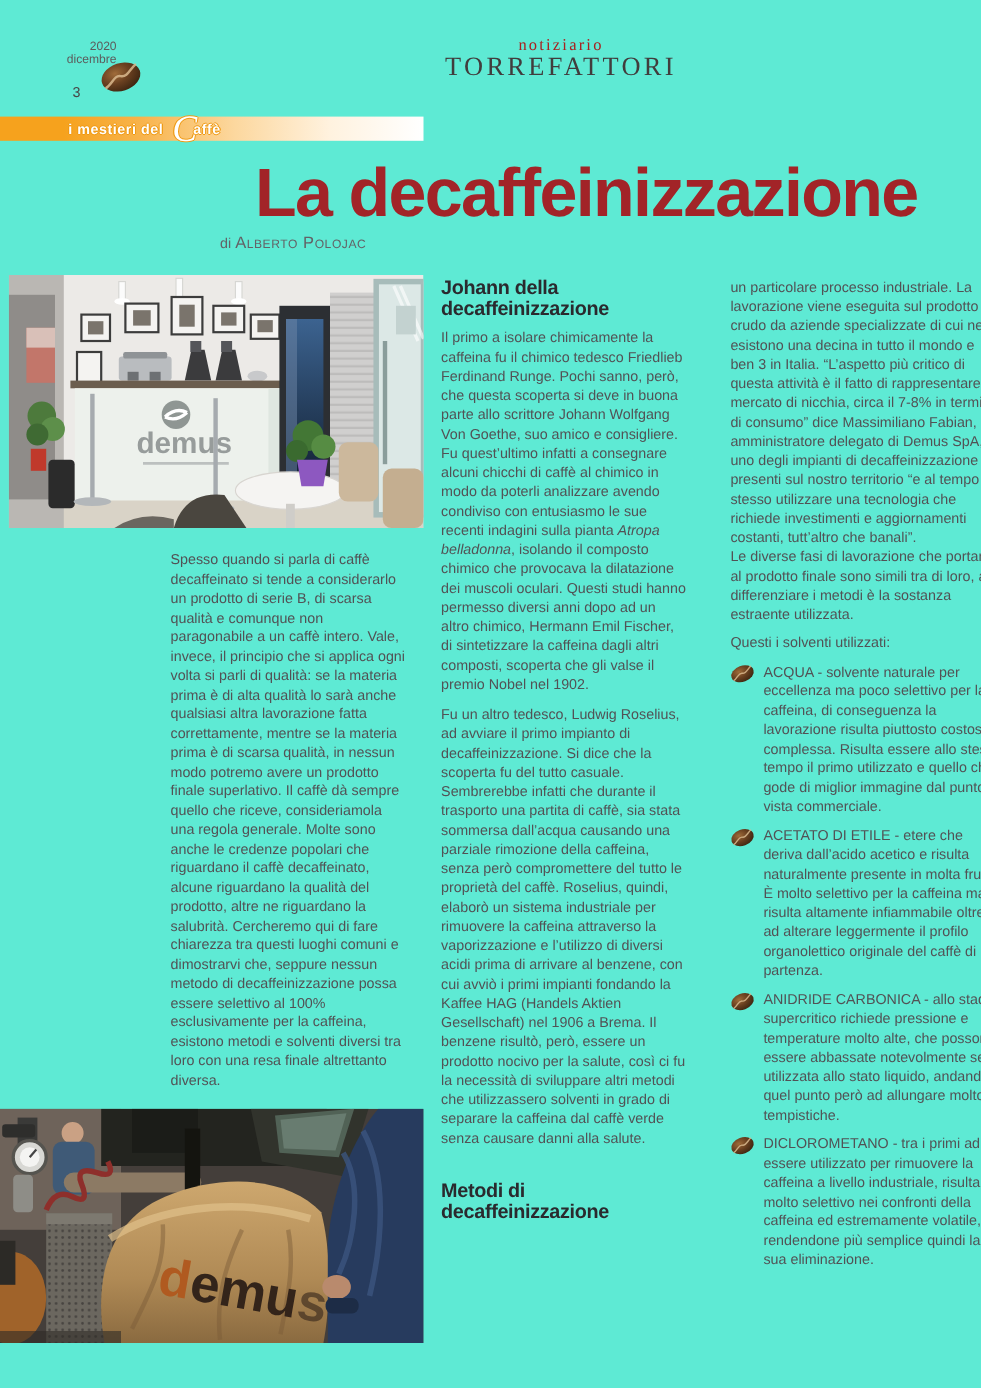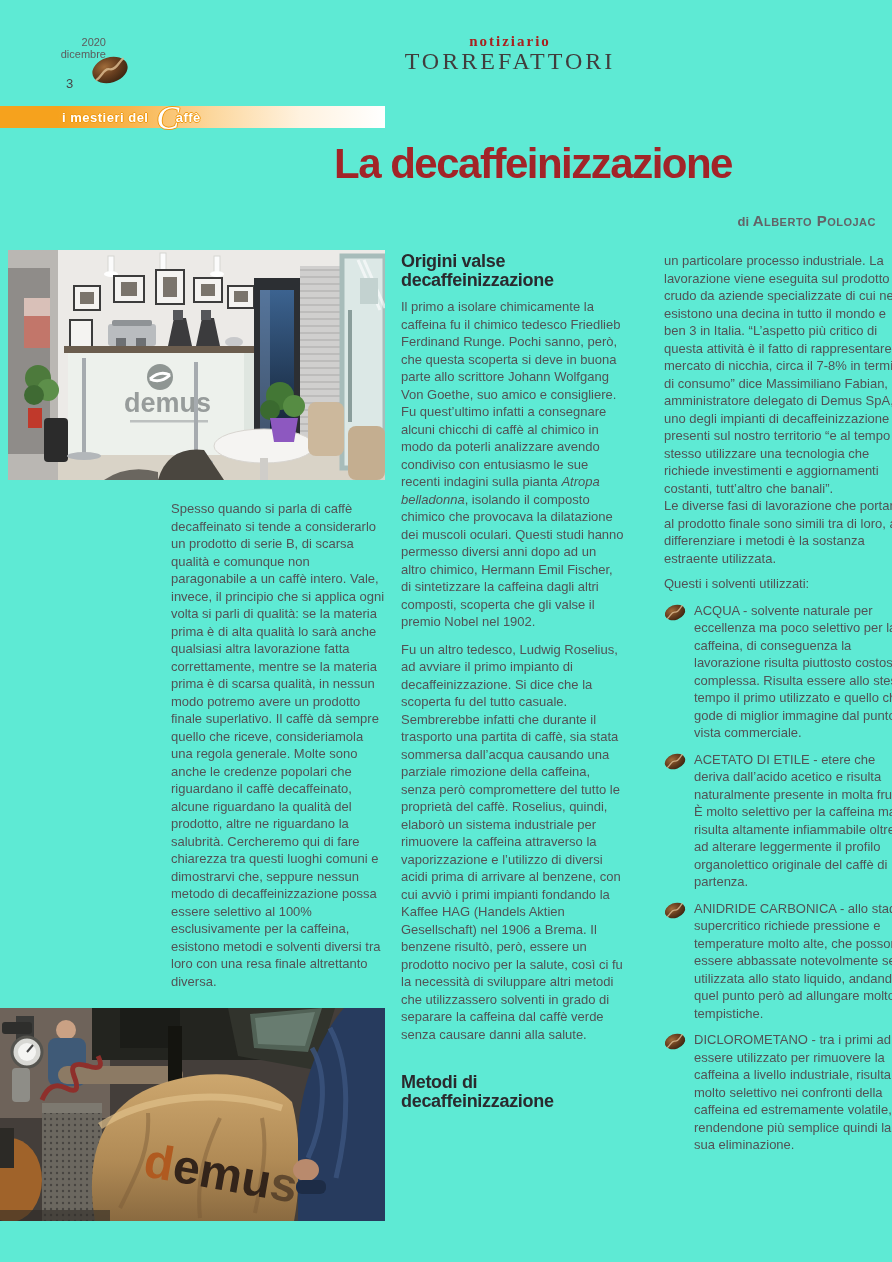--- a/index.html
+++ b/index.html
@@ -5,52 +5,52 @@
   html,body{margin:0;padding:0;background:#ffffff;}
   .page{position:relative;width:892px;height:1262px;background:#5eead4;overflow:hidden;
         font-family:"Liberation Sans",sans-serif;}
 
   
   .date-block{position:absolute;top:36px;left:18px;width:88px;text-align:right;
               font-size:11px;color:#5c5c5c;line-height:12px;}
   .bean-header{position:absolute;top:52px;left:88px;}
   .page-num{position:absolute;top:76px;left:66px;font-size:13px;color:#474747;}
   .masthead{position:absolute;top:33px;left:360px;width:300px;text-align:center;}
-  .masthead-kicker{font-family:"Liberation Serif",serif;font-weight:bold;font-size:15px;
+  .masthead-kicker{font-family:"Liberation Serif",serif;font-weight:normal;font-size:15px;
                    color:#a8211f;letter-spacing:2px;}
   .masthead-name{font-family:"Liberation Serif",serif;font-size:24px;color:#413d3d;
                  letter-spacing:3px;margin-top:-2px;}
 
   
   .banner{position:absolute;top:106px;left:0;width:385px;height:22px;
           background:linear-gradient(90deg,#f6a21d 0%,#f6a21d 15%,#f8b34a 33%,
                      #fcd79d 55%,#fff2df 78%,#ffffff 100%);}
   .banner-inner{position:absolute;left:62px;top:-8px;display:flex;align-items:center;height:38px;
                 color:#ffffff;font-size:13px;font-weight:bold;letter-spacing:.5px;
                 text-shadow:-1px 0 #ef9a14,1px 0 #ef9a14,0 -1px #ef9a14,0 1px #ef9a14;}
   .banner-script{font-family:"Liberation Serif",serif;font-style:italic;font-weight:normal;
                  font-size:34px;line-height:1;margin:2px -4px 0 8px;}
 
   
   .title{position:absolute;top:140px;left:190px;width:686px;text-align:center;
-         font-size:42px;font-weight:800;letter-spacing:-1.5px;color:#a22428;}
-  .byline{position:absolute;top:212px;left:190px;width:686px;text-align:right;
-          font-size:13px;color:#636367;font-weight:bold;}
+         font-size:62px;font-weight:800;letter-spacing:-1.5px;color:#a22428;}
+  .byline{position:absolute;top:212px;left:200px;width:686px;text-align:left;
+          font-size:13px;color:#636367;}
   .byline-name{font-variant:small-caps;font-size:15px;letter-spacing:.5px;}
 
   
   .bodytext{font-size:13px;line-height:17.5px;color:#525255;}
   .col-heading{font-size:18px;font-weight:bold;color:#2a2a2e;line-height:19px;
                letter-spacing:-.3px;margin:0 0 8px 0;}
   .col-mid{position:absolute;left:401px;top:252px;width:223px;}
   .col-right{position:absolute;left:640px;top:252px;width:247px;margin-left:24px;}
   .col-mid p,.col-right p{margin:0 0 0 0;}
   .para-gap{margin-top:10px !important;}
   .methods-block{margin-top:30px;}
-  .left-text{position:absolute;left:171px;top:500px;width:217px;}
+  .left-text{position:absolute;left:155px;top:500px;width:217px;}
   .solvent{position:relative;padding-left:30px;margin-top:9px;}
   .bean-bullet{position:absolute;left:0;top:2px;transform:rotate(-20deg);}
   .solvents-intro{margin-top:8px !important;}
   .italic{font-style:italic;}
 
   
   .photo-top{position:absolute;left:8px;top:250px;width:377px;height:230px;}
   .photo-bottom{position:absolute;left:0;top:1008px;width:385px;height:213px;}
   svg{display:block;}
   .defs-holder{position:absolute;width:0;height:0;overflow:hidden;}
@@ -204,21 +204,21 @@
       <rect x="300" y="152" width="36" height="54" rx="8" fill="#ccb89c"></rect>
       <rect x="340" y="176" width="37" height="54" rx="8" fill="#c4ae90"></rect>
       <path d="M150,230 Q160,196 196,200 L216,230 Z" fill="#4a463f"></path>
       <path d="M96,230 Q120,214 150,222 L150,230 Z" fill="#6a665f"></path>
     </svg>
   </div>
 
   <div class="left-text bodytext">Spesso quando si parla di caffè decaffeinato si tende a considerarlo un prodotto di serie B, di scarsa qualità e comunque non paragonabile a un caffè intero. Vale, invece, il principio che si applica ogni volta si parli di qualità: se la materia prima è di alta qualità lo sarà anche qualsiasi altra lavorazione fatta correttamente, mentre se la materia prima è di scarsa qualità, in nessun modo potremo avere un prodotto finale superlativo. Il caffè dà sempre quello che riceve, consideriamola una regola generale. Molte sono anche le credenze popolari che riguardano il caffè decaffeinato, alcune riguardano la qualità del prodotto, altre ne riguardano la salubrità. Cercheremo qui di fare chiarezza tra questi luoghi comuni e dimostrarvi che, seppure nessun metodo di decaffeinizzazione possa essere selettivo al 100% esclusivamente per la caffeina, esistono metodi e solventi diversi tra loro con una resa finale altrettanto diversa.</div>
 
   <div class="col-mid bodytext">
-    <h2 class="col-heading">Origini valse decaffeinizzazione</h2>
+    <h2 class="col-heading">Johann della decaffeinizzazione</h2>
     <p><span>Il primo a isolare chimicamente la caffeina fu il chimico tedesco Friedlieb Ferdinand Runge. Pochi sanno, però, che questa scoperta si deve in buona parte allo scrittore Johann Wolfgang Von Goethe, suo amico e consigliere. Fu quest’ultimo infatti a consegnare alcuni chicchi di caffè al chimico in modo da poterli analizzare avendo condiviso con entusiasmo le sue recenti indagini sulla pianta </span><span class="italic">Atropa belladonna</span><span>, isolando il composto chimico che provocava la dilatazione dei muscoli oculari. Questi studi hanno permesso diversi anni dopo ad un altro chimico, Hermann Emil Fischer, di sintetizzare la caffeina dagli altri composti, scoperta che gli valse il premio Nobel nel 1902.</span></p>
     <p class="para-gap">Fu un altro tedesco, Ludwig Roselius, ad avviare il primo impianto di decaffeinizzazione. Si dice che la scoperta fu del tutto casuale. Sembrerebbe infatti che durante il trasporto una partita di caffè, sia stata sommersa dall’acqua causando una parziale rimozione della caffeina, senza però compromettere del tutto le proprietà del caffè. Roselius, quindi, elaborò un sistema industriale per rimuovere la caffeina attraverso la vaporizzazione e l’utilizzo di diversi acidi prima di arrivare al benzene, con cui avviò i primi impianti fondando la Kaffee HAG (Handels Aktien Gesellschaft) nel 1906 a Brema. Il benzene risultò, però, essere un prodotto nocivo per la salute, così ci fu la necessità di sviluppare altri metodi che utilizzassero solventi in grado di separare la caffeina dal caffè verde senza causare danni alla salute.</p>
     <div class="methods-block">
       <h2 class="col-heading">Metodi di decaffeinizzazione</h2>
     </div>
   </div>
 
   <div class="col-right bodytext">
     <p>un particolare processo industriale. La lavorazione viene eseguita sul prodotto crudo da aziende specializzate di cui ne esistono una decina in tutto il mondo e ben 3 in Italia.  “L’aspetto più critico di questa attività è il fatto di rappresentare un mercato di nicchia, circa il 7-8% in termini di consumo” dice Massimiliano Fabian, amministratore delegato di Demus SpA, uno degli impianti di decaffeinizzazione presenti sul nostro territorio “e al tempo stesso utilizzare una tecnologia che richiede investimenti e aggiornamenti costanti, tutt’altro che banali”.</p>
     <p>Le diverse fasi di lavorazione che portano al prodotto finale sono simili tra di loro, a differenziare i metodi è la sostanza estraente utilizzata.</p>

